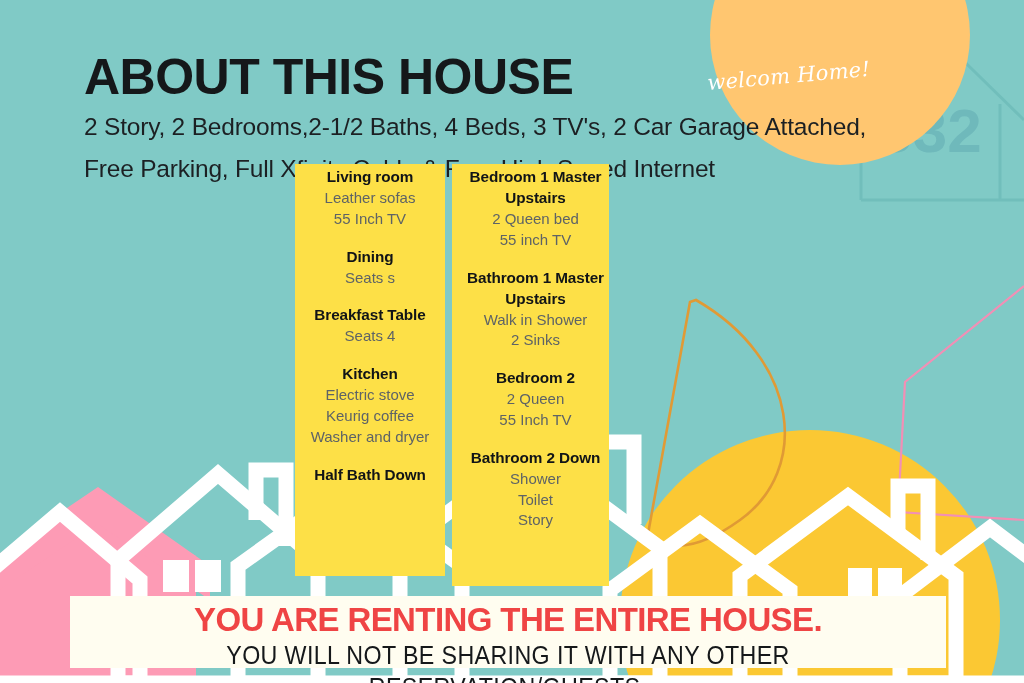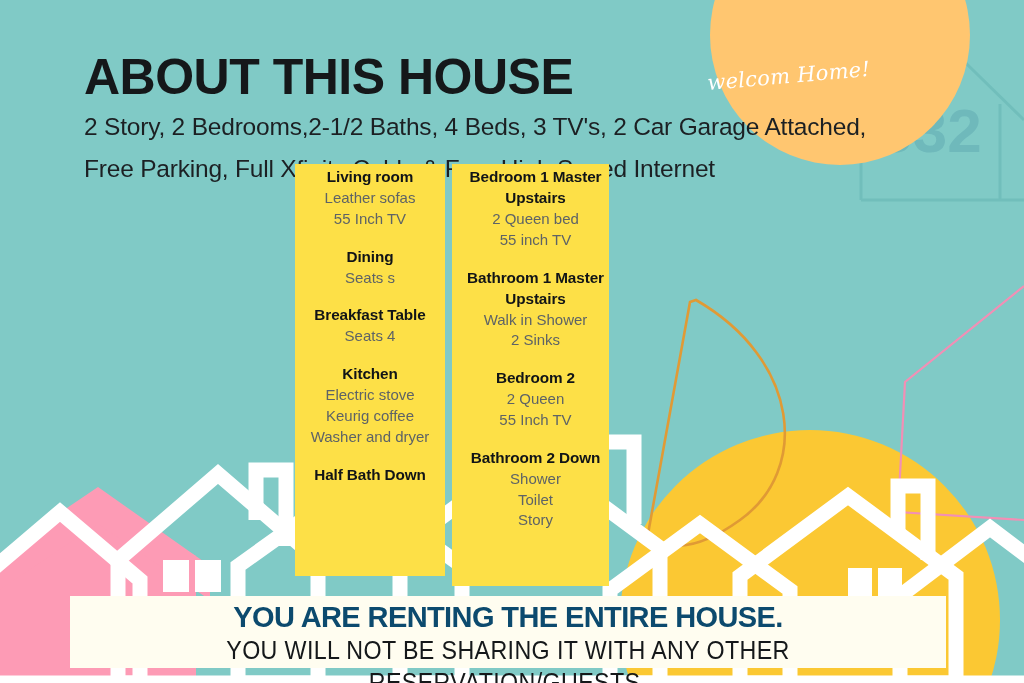--- a/index.html
+++ b/index.html
@@ -109,23 +109,23 @@
     left: 70px;
     top: 596px;
     width: 876px;
     height: 72px;
     background: #fffdf0;
     text-align: center;
     box-sizing: border-box;
     padding-top: 3px;
   }
   .banner-line1 {
-    font-size: 29px;
+    font-size: 33px;
     font-weight: bold;
-    color: #0c4a6e;
+    color: #ef4444;
     letter-spacing: -0.6px;
     line-height: 1.25;
   }
   .banner-line2 {
     font-size: 25px;
     color: #15181a;
     letter-spacing: 0.4px;
     line-height: 1.25;
     font-family: "Liberation Sans Narrow", "Liberation Sans", sans-serif;
     transform: scaleX(0.93);

